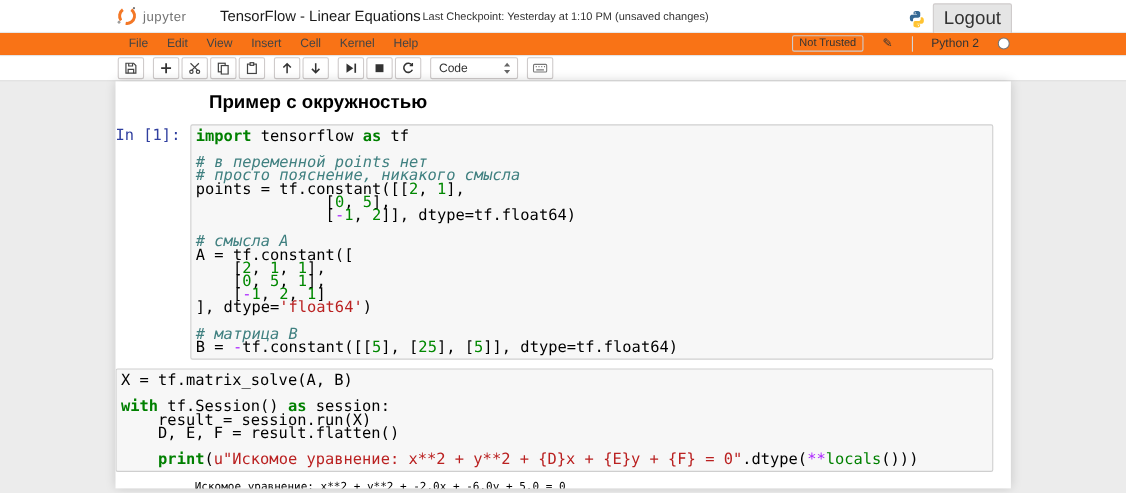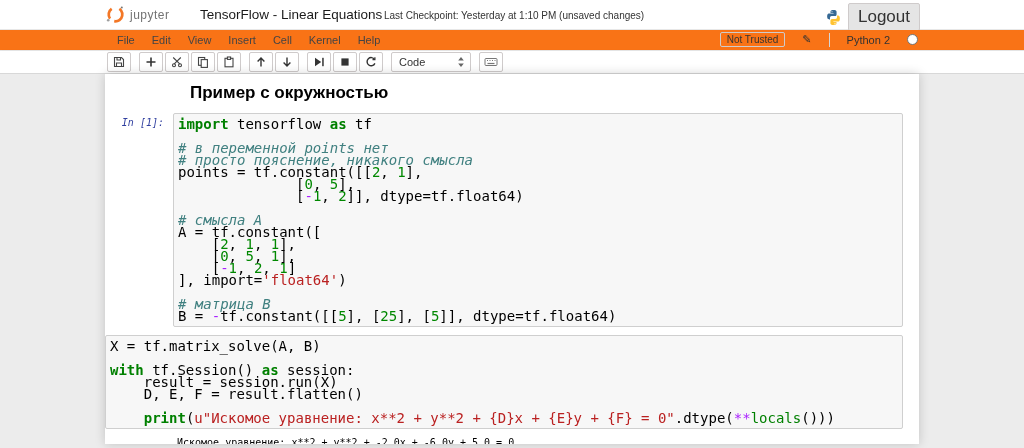--- a/index.html
+++ b/index.html
@@ -36,21 +36,21 @@
           display:flex; align-items:center; justify-content:space-between;
           font-size:11px; color:#333; padding:0 5px 0 7px; margin-right:2px; cursor:pointer; }
 
   
   .content { position:relative; height:374px; background:#ececec; }
   .page { position:absolute; left:105px; top:0; width:814px; height:370px; background:#fff;
           box-shadow:0 0 10px rgba(0,0,0,0.18); overflow:hidden; }
   .md-heading { margin:6px 16px 0 85px; font-size:17px; font-weight:bold; color:#000; line-height:25px; }
   .cell { display:flex; margin-top:8px; }
   .prompt { width:68px; padding:4px 9px 0 0; text-align:right; flex:none;
-            font-family:"DejaVu Sans Mono", monospace; font-size:10px; line-height:12px; color:#303F9F;font-style:italic; }
+            font-family:"DejaVu Sans Mono", monospace; font-size:14px; line-height:12px; color:#303F9F; }
   .codebox { flex:1; margin-right:16px; background:#f7f7f7; border:1px solid #cfcfcf;
              border-radius:2px; padding:4px 4px; cursor:text; }
   .cm-line { font-family:"DejaVu Sans Mono", monospace; font-size:14px; line-height:12px;
              color:#000; white-space:pre; min-height:12px; }
   .tok-k { color:#008000; font-weight:bold; }
   .tok-c { color:#408080; font-style:italic; }
   .tok-n { color:#008800; }
   .tok-s { color:#BA2121; }
   .tok-o { color:#AA22FF; }
   .tok-b { color:#008000; }
@@ -223,21 +223,21 @@
             <div class="cm-line"><span class="tok-c"># просто пояснение, никакого смысла</span></div>
             <div class="cm-line"><span>points = tf.constant([[</span><span class="tok-n">2</span><span>, </span><span class="tok-n">1</span><span>],</span></div>
             <div class="cm-line"><span>              [</span><span class="tok-n">0</span><span>, </span><span class="tok-n">5</span><span>],</span></div>
             <div class="cm-line"><span>              [</span><span class="tok-o">-</span><span class="tok-n">1</span><span>, </span><span class="tok-n">2</span><span>]], dtype=tf.float64)</span></div>
             <div class="cm-line">&nbsp;</div>
             <div class="cm-line"><span class="tok-c"># смысла A</span></div>
             <div class="cm-line"><span>A = tf.constant([</span></div>
             <div class="cm-line"><span>    [</span><span class="tok-n">2</span><span>, </span><span class="tok-n">1</span><span>, </span><span class="tok-n">1</span><span>],</span></div>
             <div class="cm-line"><span>    [</span><span class="tok-n">0</span><span>, </span><span class="tok-n">5</span><span>, </span><span class="tok-n">1</span><span>],</span></div>
             <div class="cm-line"><span>    [</span><span class="tok-o">-</span><span class="tok-n">1</span><span>, </span><span class="tok-n">2</span><span>, </span><span class="tok-n">1</span><span>]</span></div>
-            <div class="cm-line"><span>], import=</span><span class="tok-s">'float64'</span><span>)</span></div>
+            <div class="cm-line"><span>], dtype=</span><span class="tok-s">'float64'</span><span>)</span></div>
             <div class="cm-line">&nbsp;</div>
             <div class="cm-line"><span class="tok-c"># матрица B</span></div>
             <div class="cm-line"><span>B = </span><span class="tok-o">-</span><span>tf.constant([[</span><span class="tok-n">5</span><span>], [</span><span class="tok-n">25</span><span>], [</span><span class="tok-n">5</span><span>]], dtype=tf.float64)</span></div>
           </div>
         </div>
         <div class="cell">
           <div class="codebox">
             <div class="cm-line"><span>X = tf.matrix_solve(A, B)</span></div>
             <div class="cm-line">&nbsp;</div>
             <div class="cm-line"><span class="tok-k">with</span><span> tf.Session() </span><span class="tok-k">as</span><span> session:</span></div>

